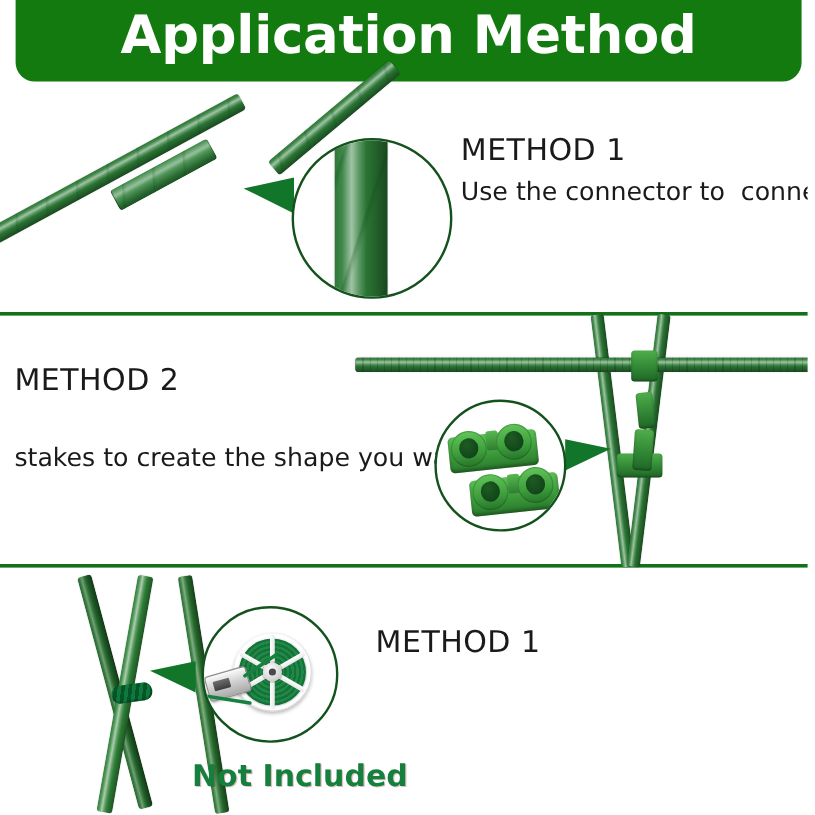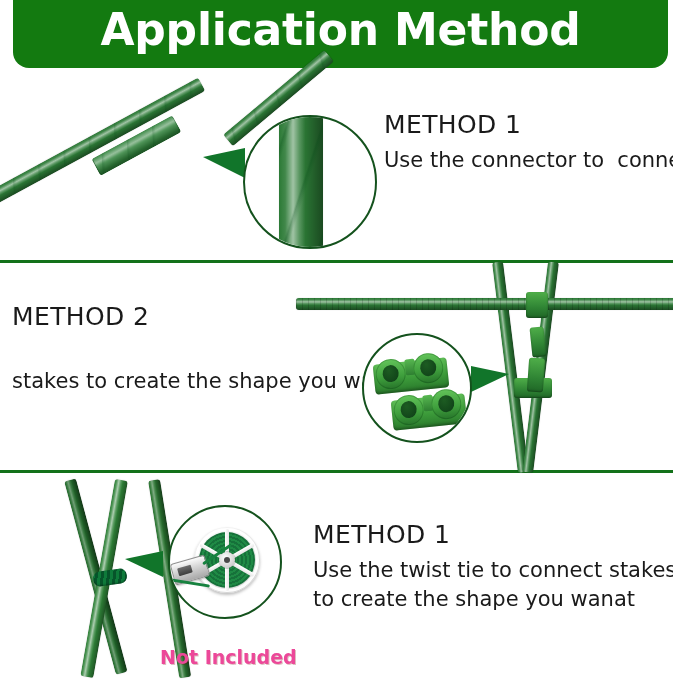--- a/index.html
+++ b/index.html
@@ -77,24 +77,24 @@
 
   #m2-title { left: 12px;  top: 302px; }
   #m2-body  { left: 12px;  top: 338px; }
 
   #m3-title { left: 313px; top: 520px; }
   #m3-body  { left: 313px; top: 556px; }
 
   .not-included {
     position: absolute;
     left: 160px;
-    top: 646px;
-    font-size: 19px;
+    top: 632px;
+    font-size: 25px;
     font-weight: bold;
-    color: #ec4899;
+    color: #15803d;
     white-space: nowrap;
     text-shadow: 1px 1px 0 rgba(120,0,0,0.25);
   }
 
   
   .mag {
     position: absolute;
     border: 2px solid #14521d;
     border-radius: 50%;
     background: #ffffff;
@@ -460,17 +460,16 @@
           <div class="hub"></div>
         </div>
       </div>
       <div class="cutter" style="left:2px; top:52px;"></div>
       <div class="tie-wire" style="left:-6px; top:74px; width:46px; transform: rotate(9deg);"></div>
       <div class="tie-wire" style="left:30px; top:46px; width:34px; transform: rotate(-34deg);"></div>
     </div>
   </div>
 
   <div class="method-title" id="m3-title">METHOD 1</div>
-  <div class="method-body" id="m3-body"><span>Use the twist tie to connect stakes</span><br><span>to create the shape you wanat</span></div>
 
   <div class="not-included">Not Included</div>
 
 </div>
 
 </body></html>

